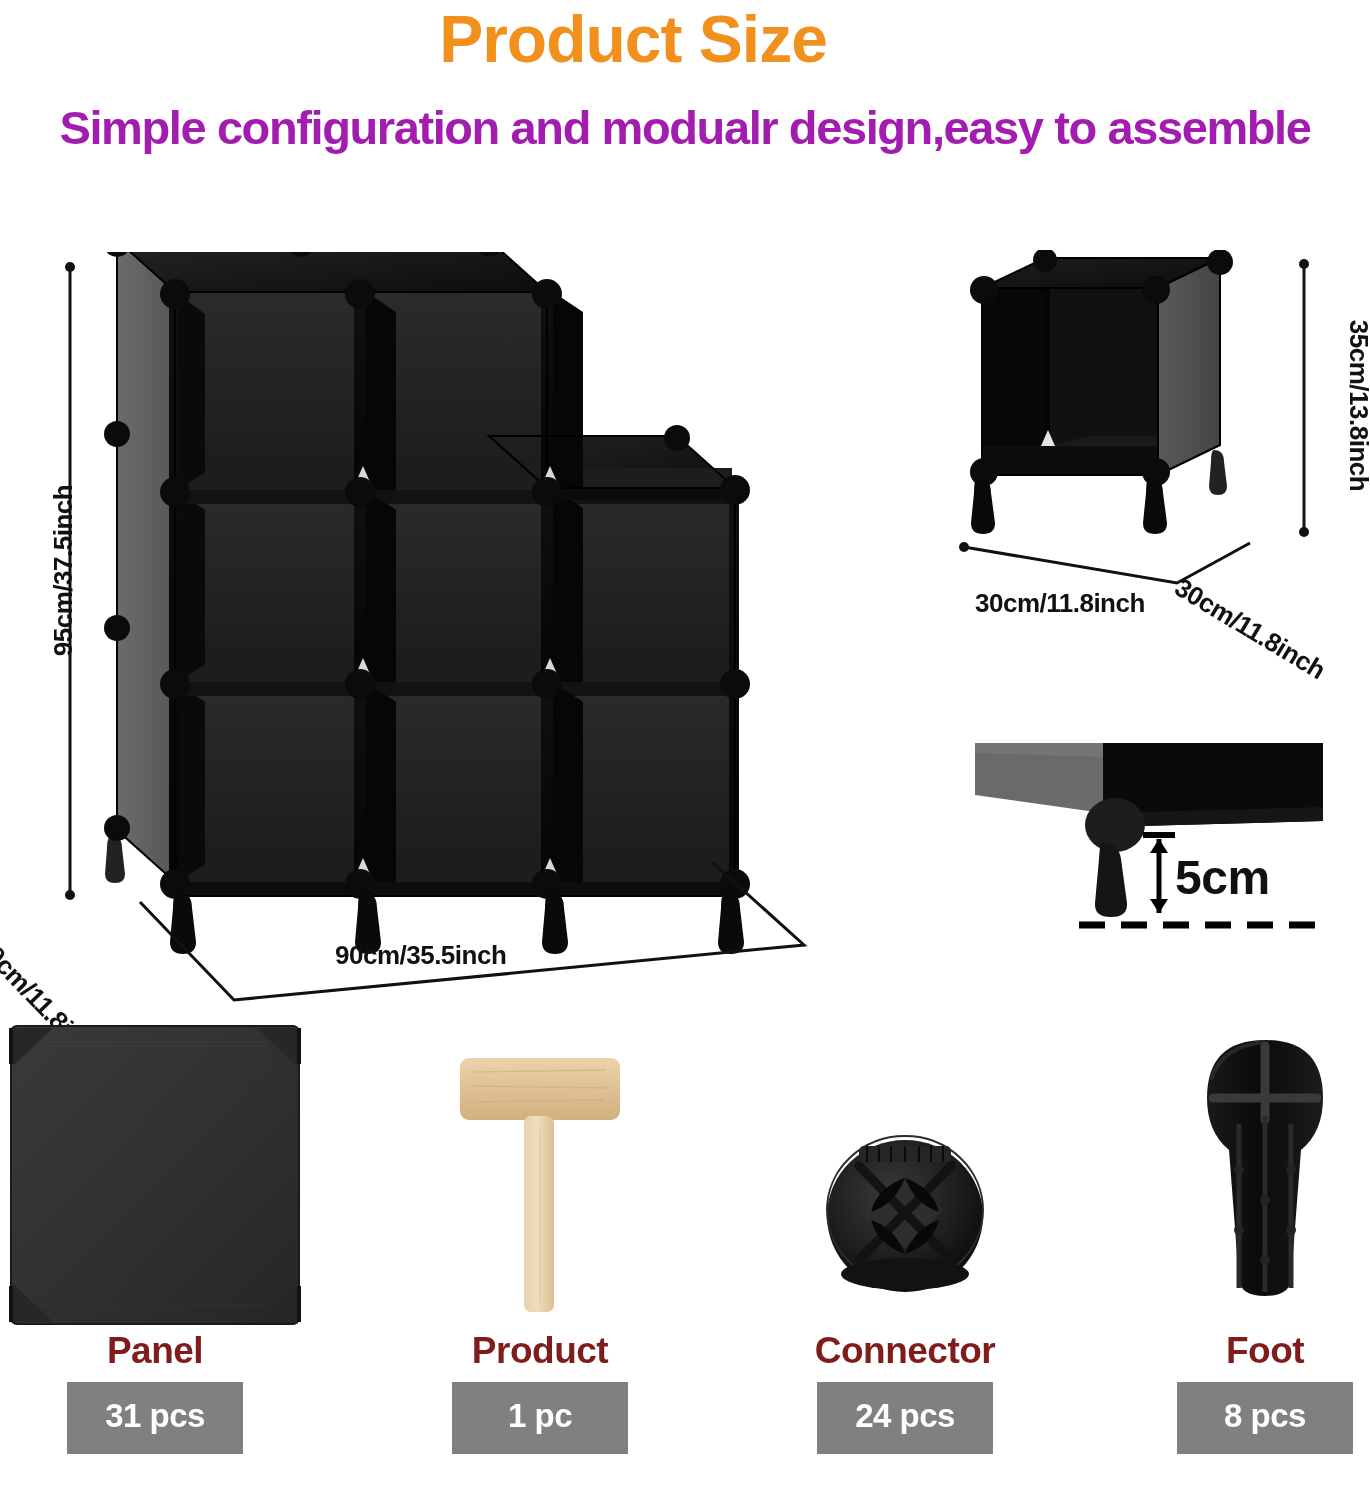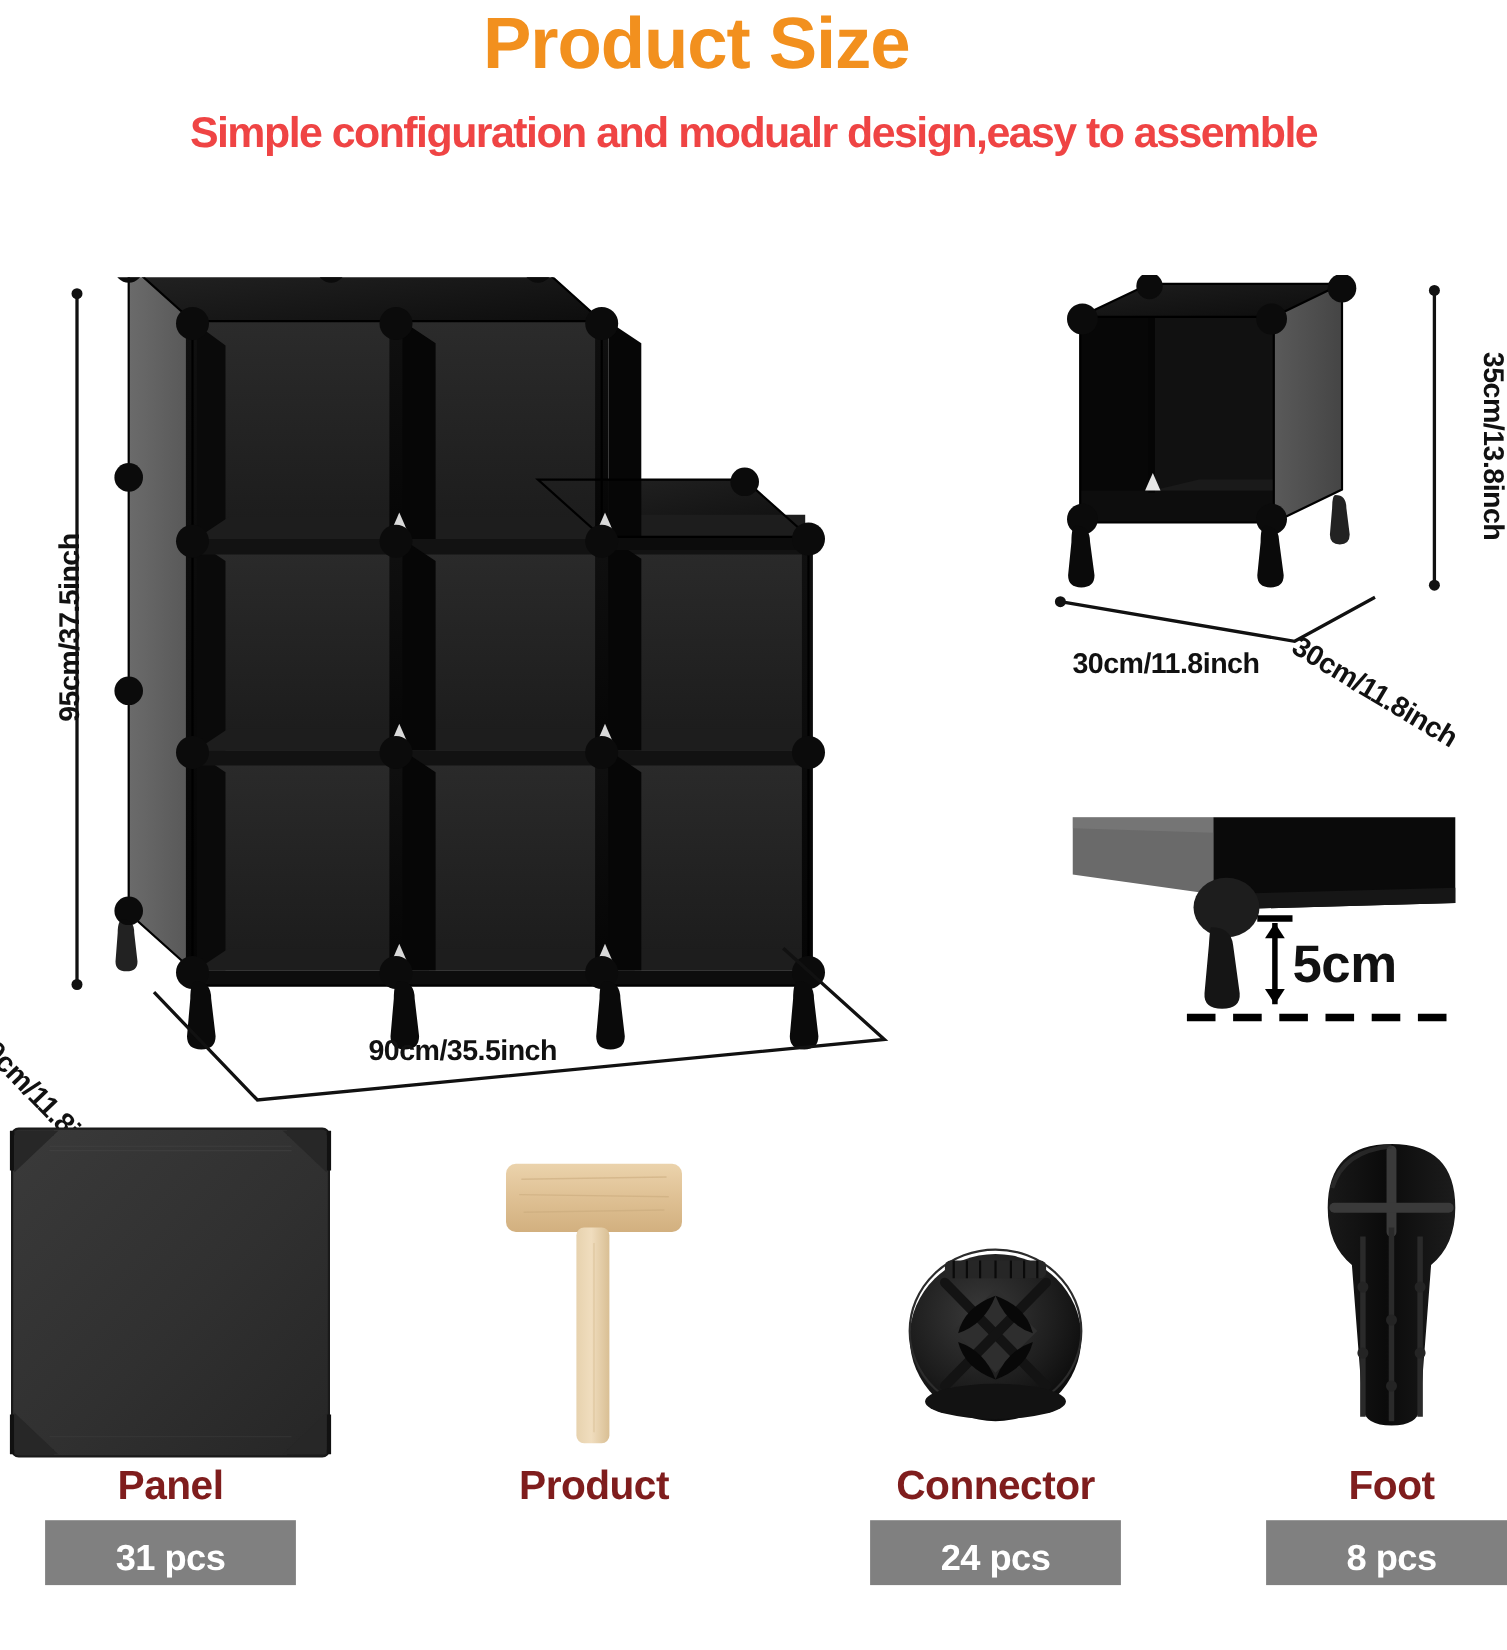--- a/index.html
+++ b/index.html
@@ -11,42 +11,42 @@
   .abs{position:absolute;}
 
   
   #title{
     top:4px;left:0;width:1266px;text-align:center;
     font-size:66px;font-weight:bold;color:#F2901E;
     letter-spacing:-1px;line-height:1.08;
   }
   #subtitle{
     top:100px;left:0;width:1370px;text-align:center;
-    font-size:39px;font-weight:bold;color:#ef4444;
+    font-size:47px;font-weight:bold;color:#a21caf;
     letter-spacing:-1.4px;white-space:nowrap;
   }
 
   
   .dimtext{font-size:26px;font-weight:bold;color:#111;white-space:nowrap;letter-spacing:-.5px;}
 
   
   #shelf{top:252px;left:60px;width:720px;height:760px;}
 
   
   #cube{top:250px;left:940px;width:330px;height:300px;}
 
   
   #footdetail{top:735px;left:975px;width:350px;height:215px;}
 
   
   .partcol{position:absolute;top:1020px;width:300px;text-align:center;}
   .partimg{position:relative;height:310px;}
   .partname{font-size:37px;font-weight:bold;color:#7f1d1d;letter-spacing:-.5px;}
   .partqty{margin:10px auto 0;background:#808080;color:#fff;font-size:33px;
-           font-weight:bold;line-height:1;padding:17px 0 9px;width:228px;letter-spacing:-.5px;}
+           font-weight:bold;line-height:1;padding:17px 0 22px;width:176px;letter-spacing:-.5px;}
 </style>
 </head>
 <body>
 
 <div class="abs" id="title">Product Size</div>
 <div class="abs" id="subtitle">Simple configuration and modualr design,easy to assemble</div>
 
 <div class="abs" id="shelf">
 
   <svg width="720" height="760" viewBox="0 0 720 760">
@@ -373,20 +373,21 @@
         <line x1="84" y1="52" x2="216" y2="50"></line>
         <line x1="82" y1="66" x2="218" y2="68"></line>
         <line x1="86" y1="82" x2="214" y2="80"></line>
       </g>
 
       <rect x="134" y="96" width="30" height="196" rx="7" fill="url(#wHandle)"></rect>
       <line x1="150" y1="110" x2="150" y2="282" stroke="#D7BD92" stroke-width="1.2" opacity=".6"></line>
     </svg>
   </div>
   <div class="partname">Product</div>
+  <div class="partqty">1 pc</div>
 </div>
 
 <div class="partcol" style="left:755px;">
   <div class="partimg">
     <svg width="300" height="310" viewBox="0 0 300 310">
       <defs>
         <radialGradient id="cg" cx="42%" cy="36%" r="72%">
           <stop offset="0%" stop-color="#3a3a3a"></stop>
             <stop offset="60%" stop-color="#1d1d1d"></stop>
           <stop offset="100%" stop-color="#070707"></stop>

